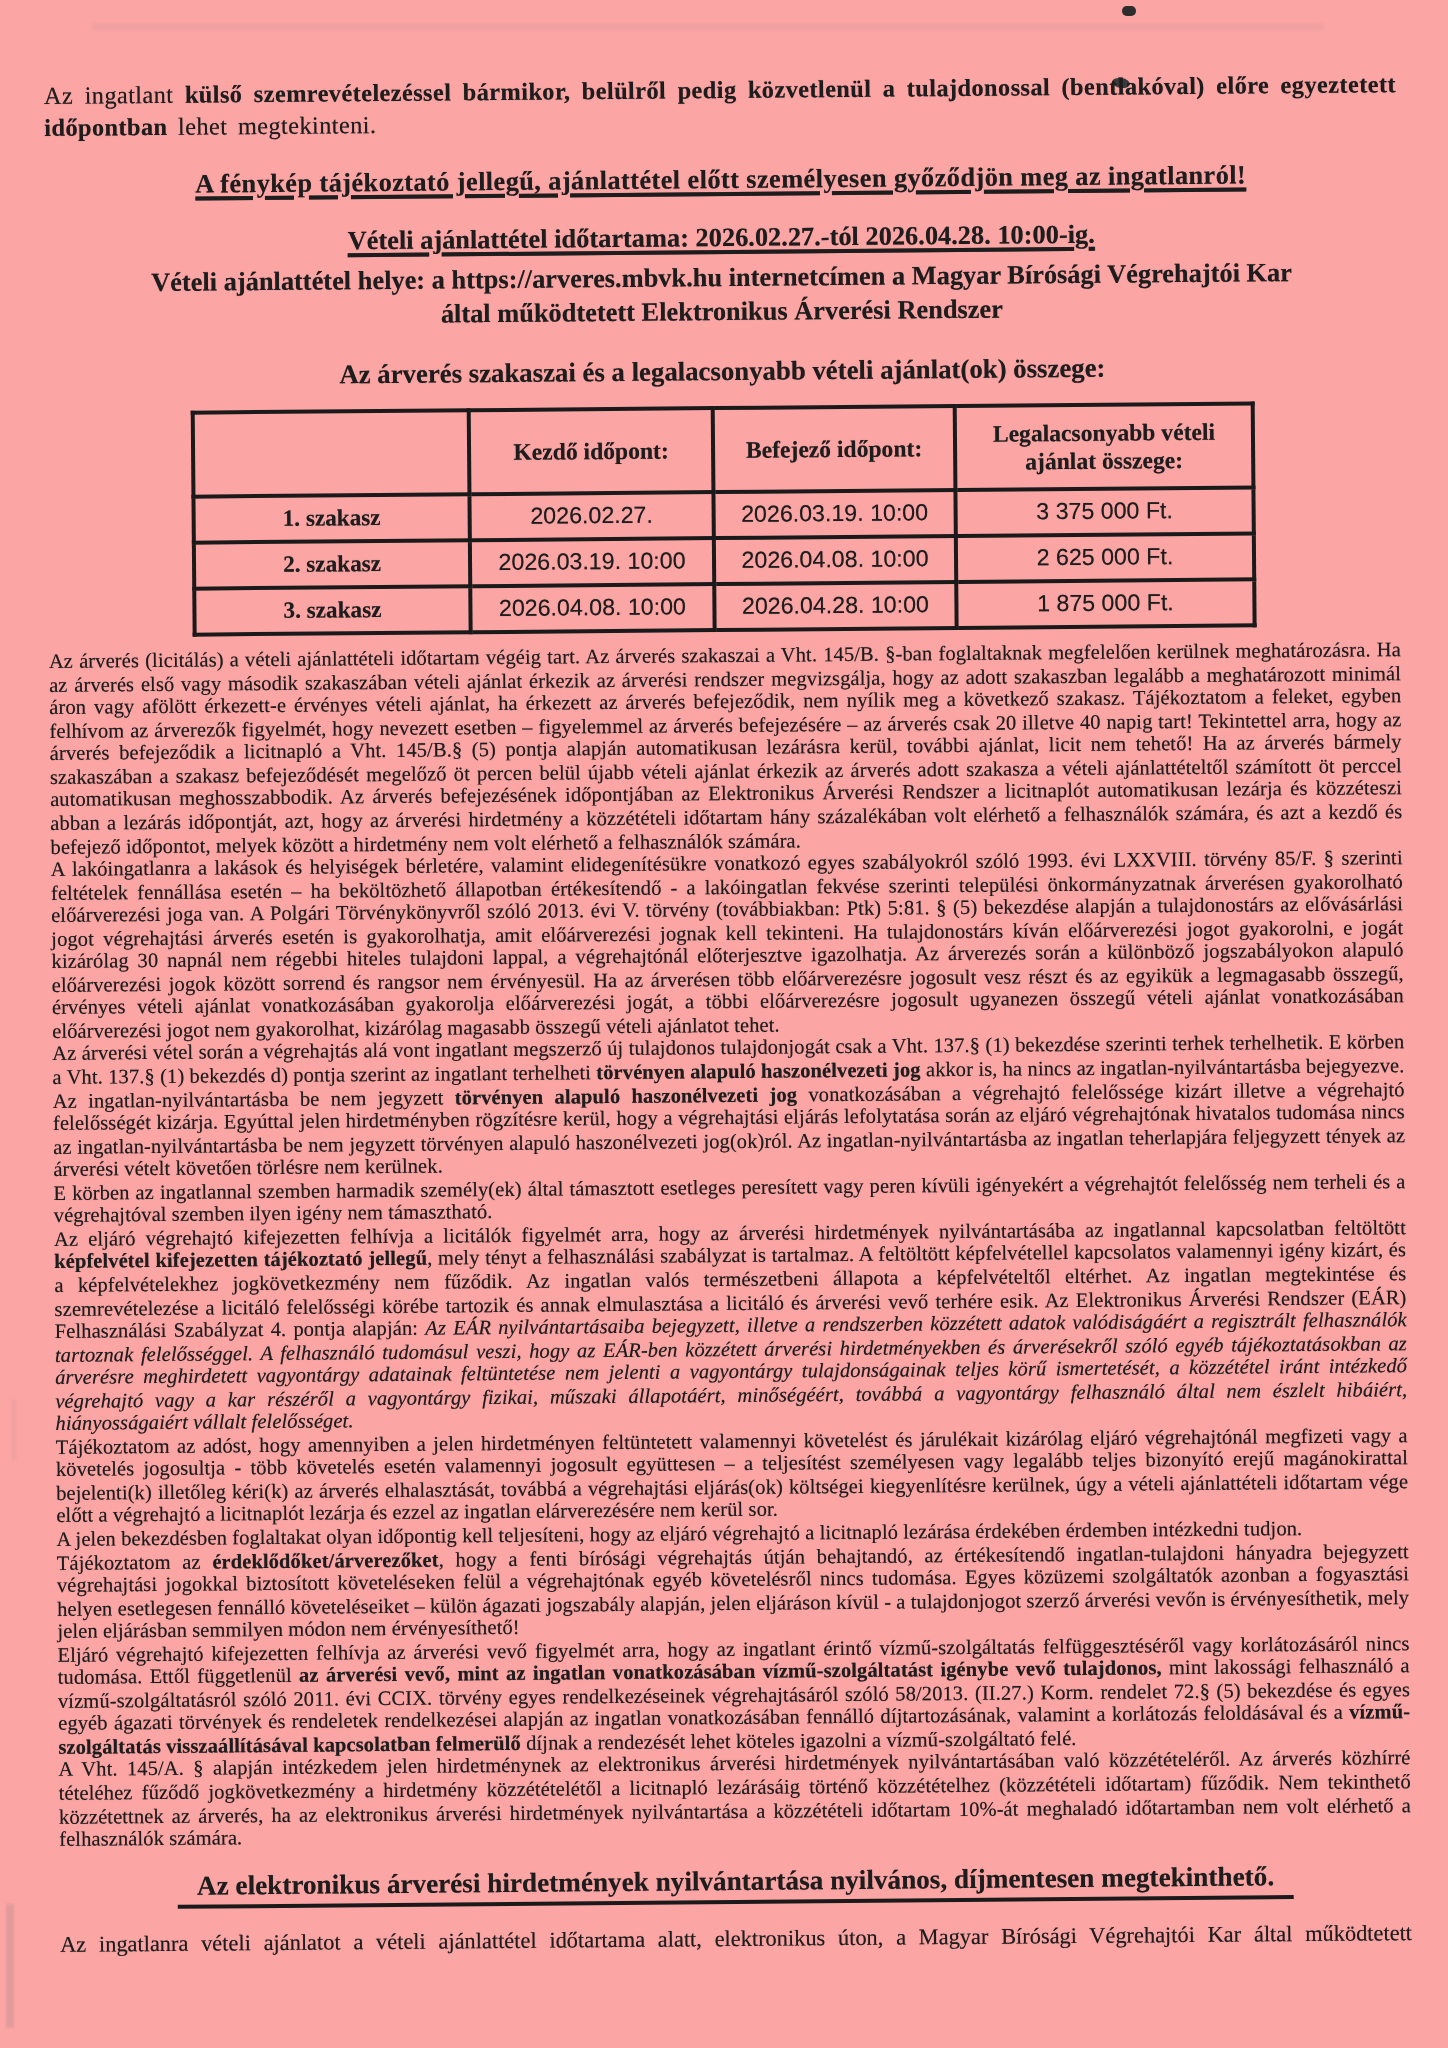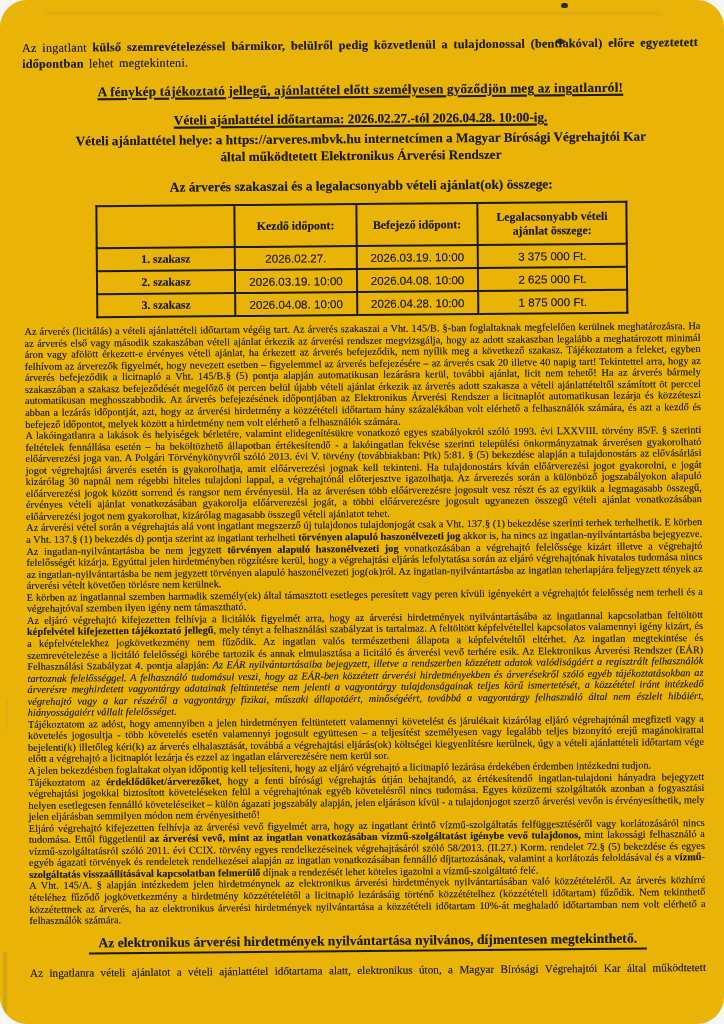--- a/index.html
+++ b/index.html
@@ -5,24 +5,23 @@
   html,body{margin:0;padding:0;}
   body{
     width:724px;height:1024px;
     background:#f6f6f4;
     font-family:"Liberation Serif","DejaVu Serif",serif;
     overflow:hidden;
   }
   .page{
     position:relative;
     width:724px;height:1024px;
-    background:#eab308;
+    background:#fca5a5;
     overflow:hidden;
     color:#1d1d1d;
-    border-radius:27px;
   }
   .content{
     position:absolute;
     left:26px;right:22px;top:38px;
     transform:rotate(-0.5deg);
     transform-origin:50% 50%;
     text-shadow:0 0 0.35px rgba(20,20,20,0.55);
   }
   .b{font-weight:bold;}
   .i{font-style:italic;}

